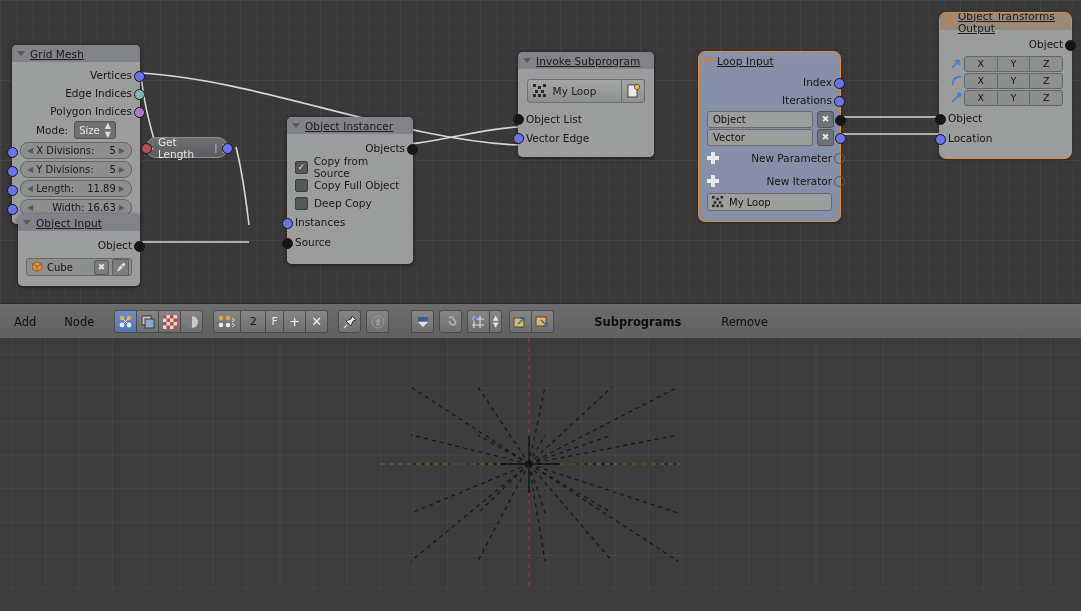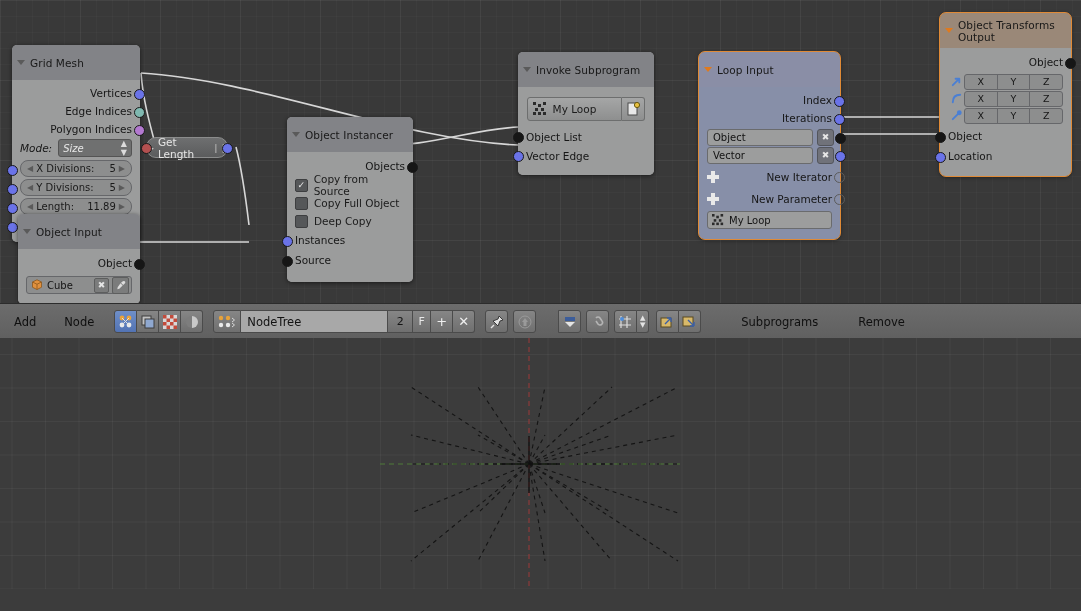--- a/index.html
+++ b/index.html
@@ -15,23 +15,23 @@
       linear-gradient(to right, rgba(255,255,255,.018) 1px, transparent 1px),
       linear-gradient(to bottom, rgba(255,255,255,.018) 1px, transparent 1px);
     background-size:80px 80px,80px 80px,16px 16px,16px 16px;
     overflow:hidden;}
 
   #wires{position:absolute;left:0;top:0;width:1081px;height:303px;pointer-events:none;}
 
   .node{position:absolute;border-radius:5px;background:#999a9a;
         box-shadow:0 1px 4px rgba(0,0,0,.55);}
   .node.active{outline:1px solid #e08a36;border-radius:6px;}
-  .nhead{height:35px;border-radius:5px 5px 0 0;background:#828387;
+  .nhead{height:17px;border-radius:5px 5px 0 0;background:#828387;
          display:flex;align-items:center;padding:0 5px;
-         font-size:10.5px;color:#1d1d1d;}
+         font-size:10.5px;color:#1d1d1d;text-decoration:underline;}
   .nhead.orange{background:#9a8878;}
   .nhead.loop{background:#8a8ea6;}
   .nbody{border-radius:0 0 5px 5px;padding:4px 0 6px 0;background:#9b9c9c;}
   .nbody.blueish{background:#878fa8;}
   .tri{width:0;height:0;border-left:4px solid transparent;border-right:4px solid transparent;
        border-top:5px solid #5a5a5a;margin-right:5px;}
   .tri.o{border-top-color:#e07a1e;}
   .title{font-size:10.5px;color:#181818;letter-spacing:.1px;}
 
   .row{position:relative;height:18px;display:flex;align-items:center;
@@ -190,21 +190,21 @@
         <span class="sock r s-blue"></span>
       </div>
       <div class="row right">
         <span>Edge Indices</span>
         <span class="sock r s-teal"></span>
       </div>
       <div class="row right">
         <span>Polygon Indices</span>
         <span class="sock r s-purple"></span>
       </div>
-      <div class="row" style="height:20px;padding:0 8px;font-style:italic;">
+      <div class="row" style="height:20px;padding:0 24px;">
         <span style="margin-right:6px;">Mode:</span>
         <span class="wsel" style="flex:1;margin:0;">
           <span>Size</span>
           <span style="margin-left:auto;font-size:8px;color:#dcdcdc;">▲<br>▼</span>
         </span>
       </div>
 
       <div style="position:relative;">
         <span class="sock l s-blue" style="top:9px;"></span>
         <div class="wnum">
@@ -377,28 +377,28 @@
         <span class="ltext">Object</span>
         <span class="lx">✖</span>
         <span class="sock s-black" style="right:-12px;"></span>
       </div>
       <div class="lrow">
         <span class="ltext">Vector</span>
         <span class="lx">✖</span>
         <span class="sock s-blue" style="right:-12px;"></span>
       </div>
 
+      <div class="plusrow" style="margin-top:3px;">
+        <span class="pl"></span>
+        <span style="flex:1;text-align:right;">New Parameter</span>
+        <span class="sock r s-hollow"></span>
+      </div>
       <div class="plusrow" style="margin-top:4px;">
         <span class="pl"></span>
         <span style="flex:1;text-align:right;">New Iterator</span>
-        <span class="sock r s-hollow"></span>
-      </div>
-      <div class="plusrow" style="margin-top:3px;">
-        <span class="pl"></span>
-        <span style="flex:1;text-align:right;">New Parameter</span>
         <span class="sock r s-hollow"></span>
       </div>
       <div class="loopbtn">
         <span style="margin-right:5px;display:flex;">
           <svg width="12" height="12" viewBox="0 0 14 14">
             <g fill="#2b2b2b">
               <rect x="0" y="0" width="3" height="3"></rect>
                 <rect x="5" y="2" width="3" height="3"></rect>
               <rect x="10" y="0" width="3" height="3"></rect>
                 <rect x="2" y="6" width="3" height="3"></rect>
@@ -521,21 +521,20 @@
   <span class="treefield">
     <span class="icn">
       <svg width="18" height="14" viewBox="0 0 18 14">
           <circle cx="3" cy="3" r="2.2" fill="#e7a23a"></circle>
           <circle cx="10" cy="3" r="2.2" fill="#e7a23a"></circle>
           <circle cx="3" cy="10" r="2.2" fill="#eaeaea"></circle>
           <circle cx="10" cy="10" r="2.2" fill="#eaeaea"></circle>
           <path d="M14 3 l2.5 2 -2.5 2 M14 8 l2.5 2 -2.5 2" stroke="#d8d8d8" fill="none" stroke-width="1"></path>
         </svg>
     </span>
-    <span class="nm">NodeTree</span>
     <span class="cnt">2</span>
     <span class="f">F</span>
     <span class="pm">+</span>
     <span class="pm last">✕</span>
   </span>
 
   <span class="ibtn single" style="margin-left:10px;">
     <svg width="14" height="14" viewBox="0 0 14 14">
         <path d="M9 1 L13 5 L10 6 L8 11 L3 6 L8 4 Z" fill="#e4e4e4" stroke="#3a3a3a"></path>
         <path d="M4 10 L1 13" stroke="#e4e4e4" stroke-width="1.4"></path>
@@ -580,21 +579,21 @@
         </svg>
     </span>
     <span class="ibtn">
       <svg width="15" height="14" viewBox="0 0 15 14">
           <rect x="1" y="2" width="10" height="9" fill="#d8b96a" stroke="#5a4a20"></rect>
           <path d="M6 5 L12 11 M12 11 h-4 M12 11 v-4" stroke="#3a5fa8" stroke-width="1.4" fill="none"></path>
         </svg>
     </span>
   </span>
 
-  <span class="tbtxt" style="margin-left:26px;">Subprograms</span>
+  <span class="tbtxt" style="margin-left:26px;font-weight:bold;">Subprograms</span>
   <span class="tbtxt" style="margin-left:12px;">Remove</span>
 </div>
 
 <div id="viewport">
   <div class="vgrid"></div>
 
   <svg style="position:absolute;left:0;top:0;width:1081px;height:273px;">
     <g stroke="#141414" stroke-width="1.1" stroke-dasharray="4 4" fill="none">
       <path d="M529,126 L411,49"></path>
         <path d="M529,126 L478,49"></path>

